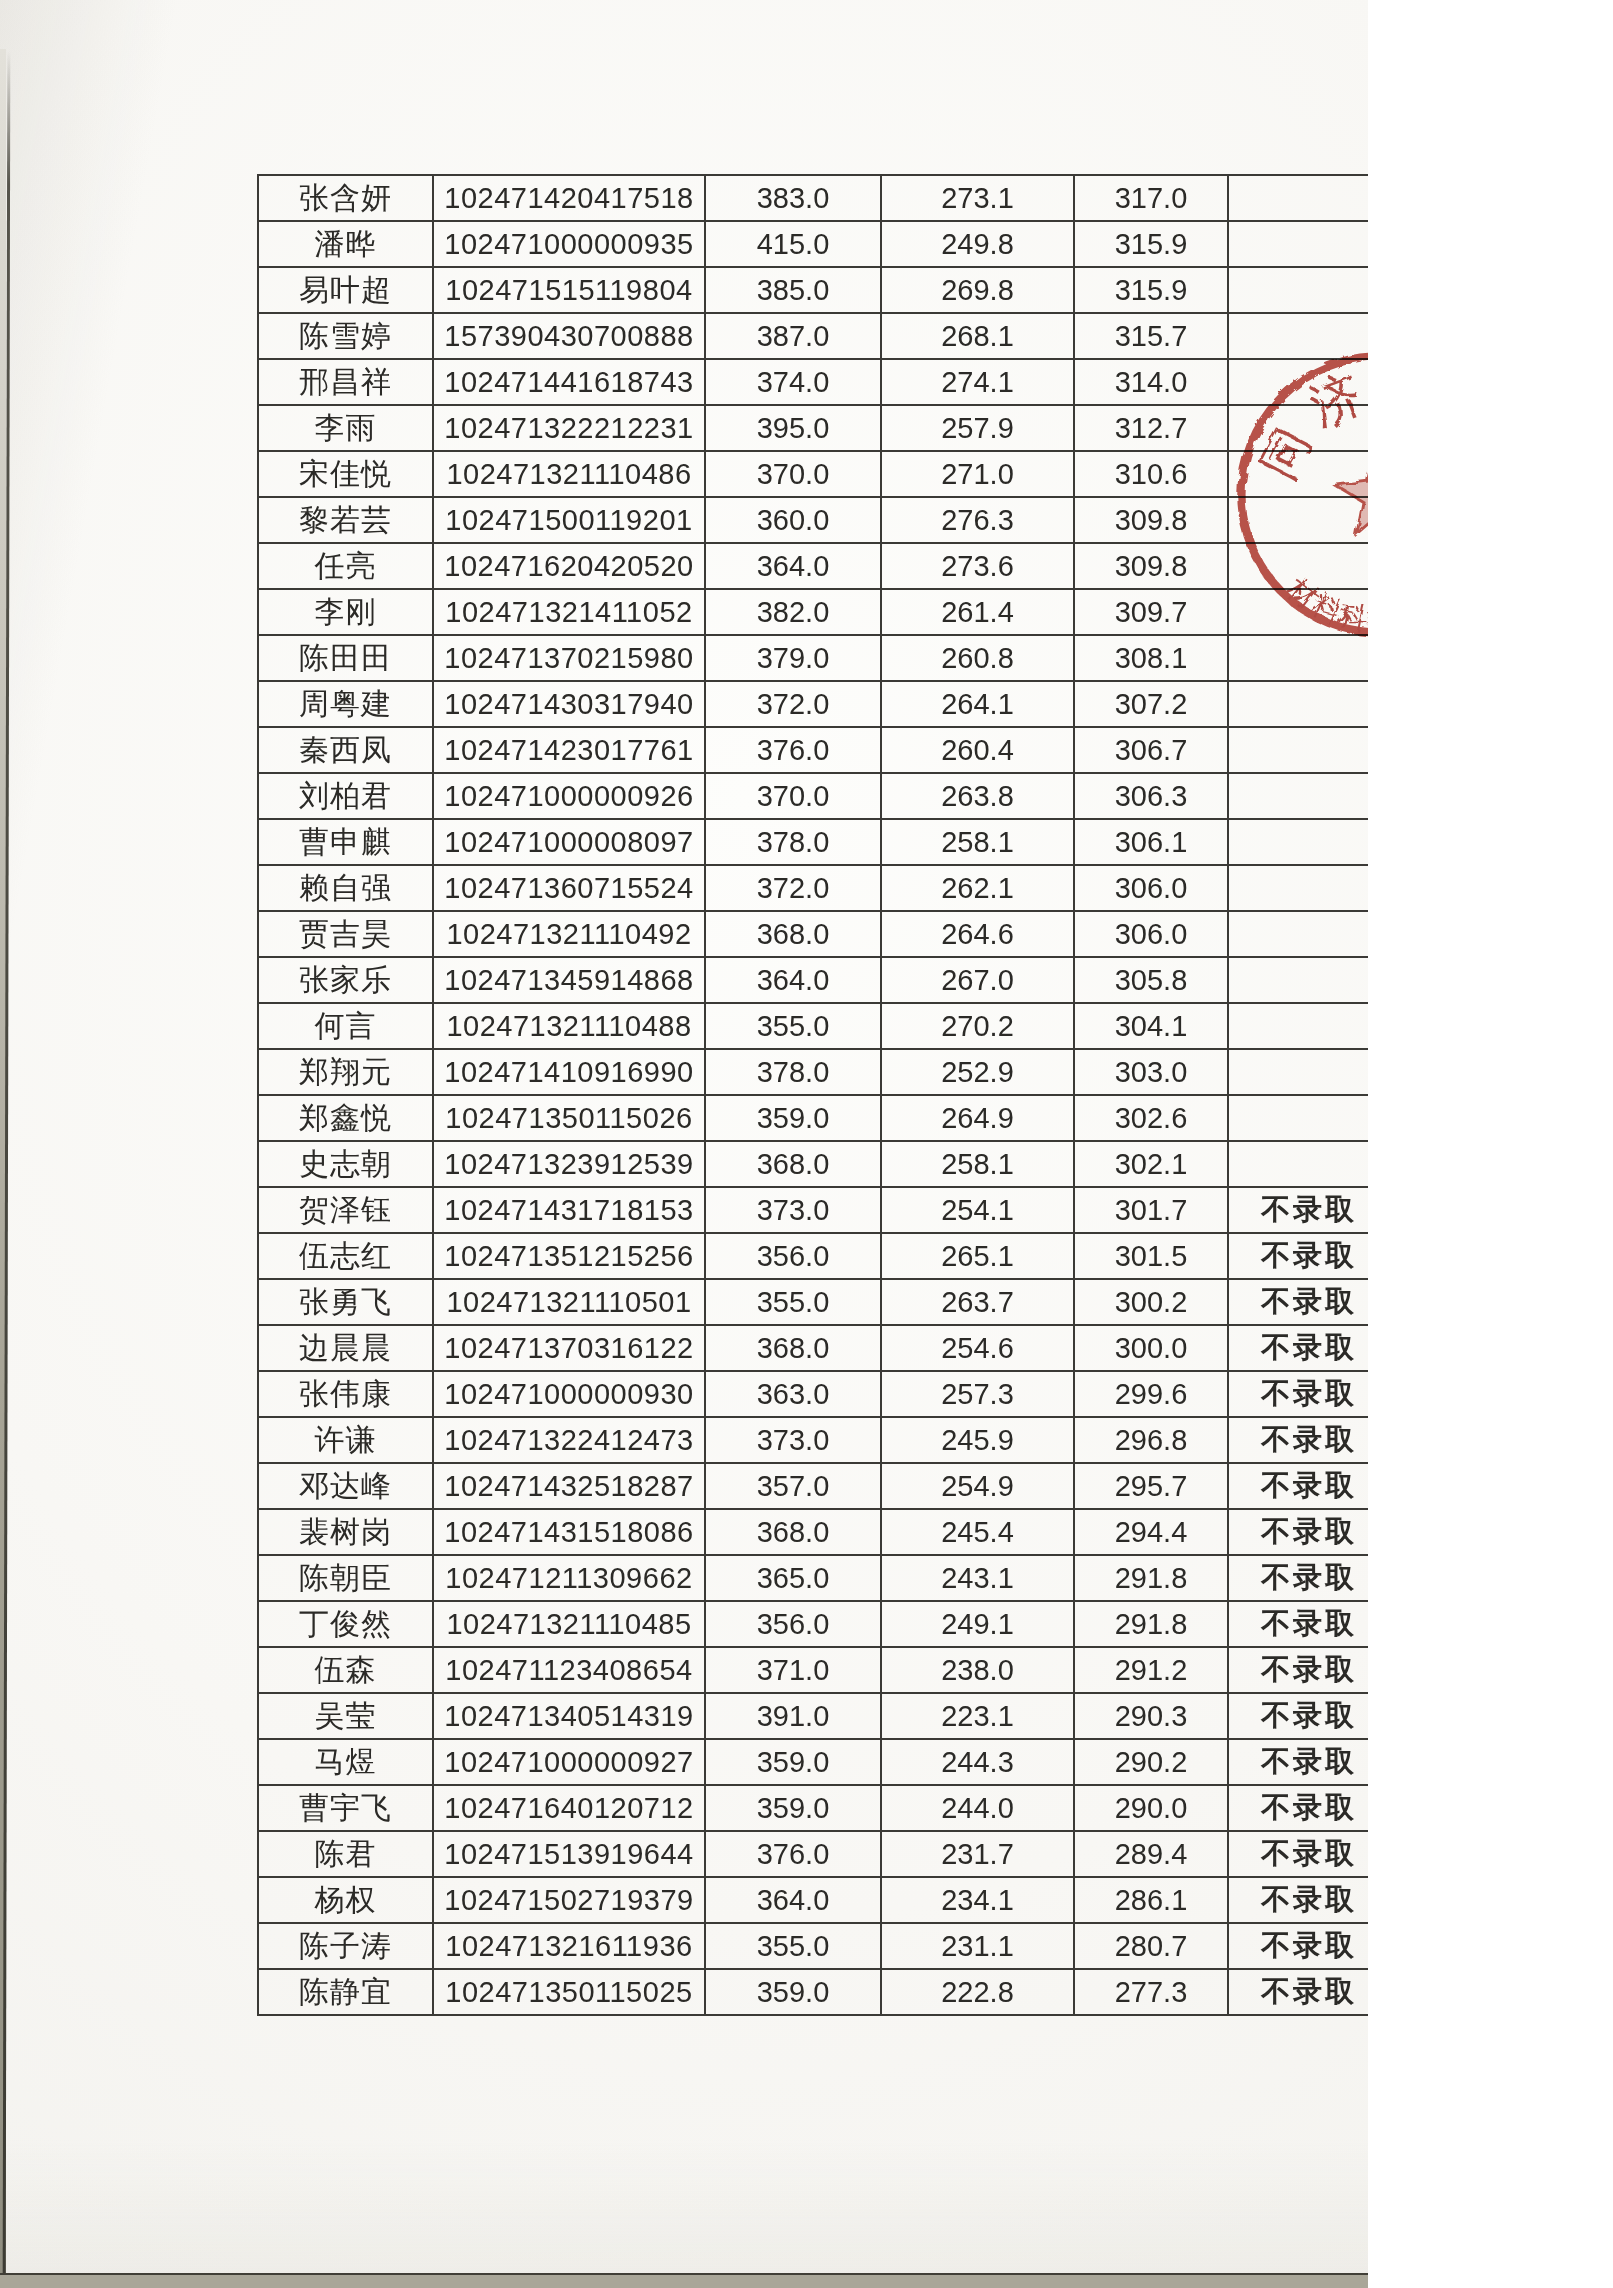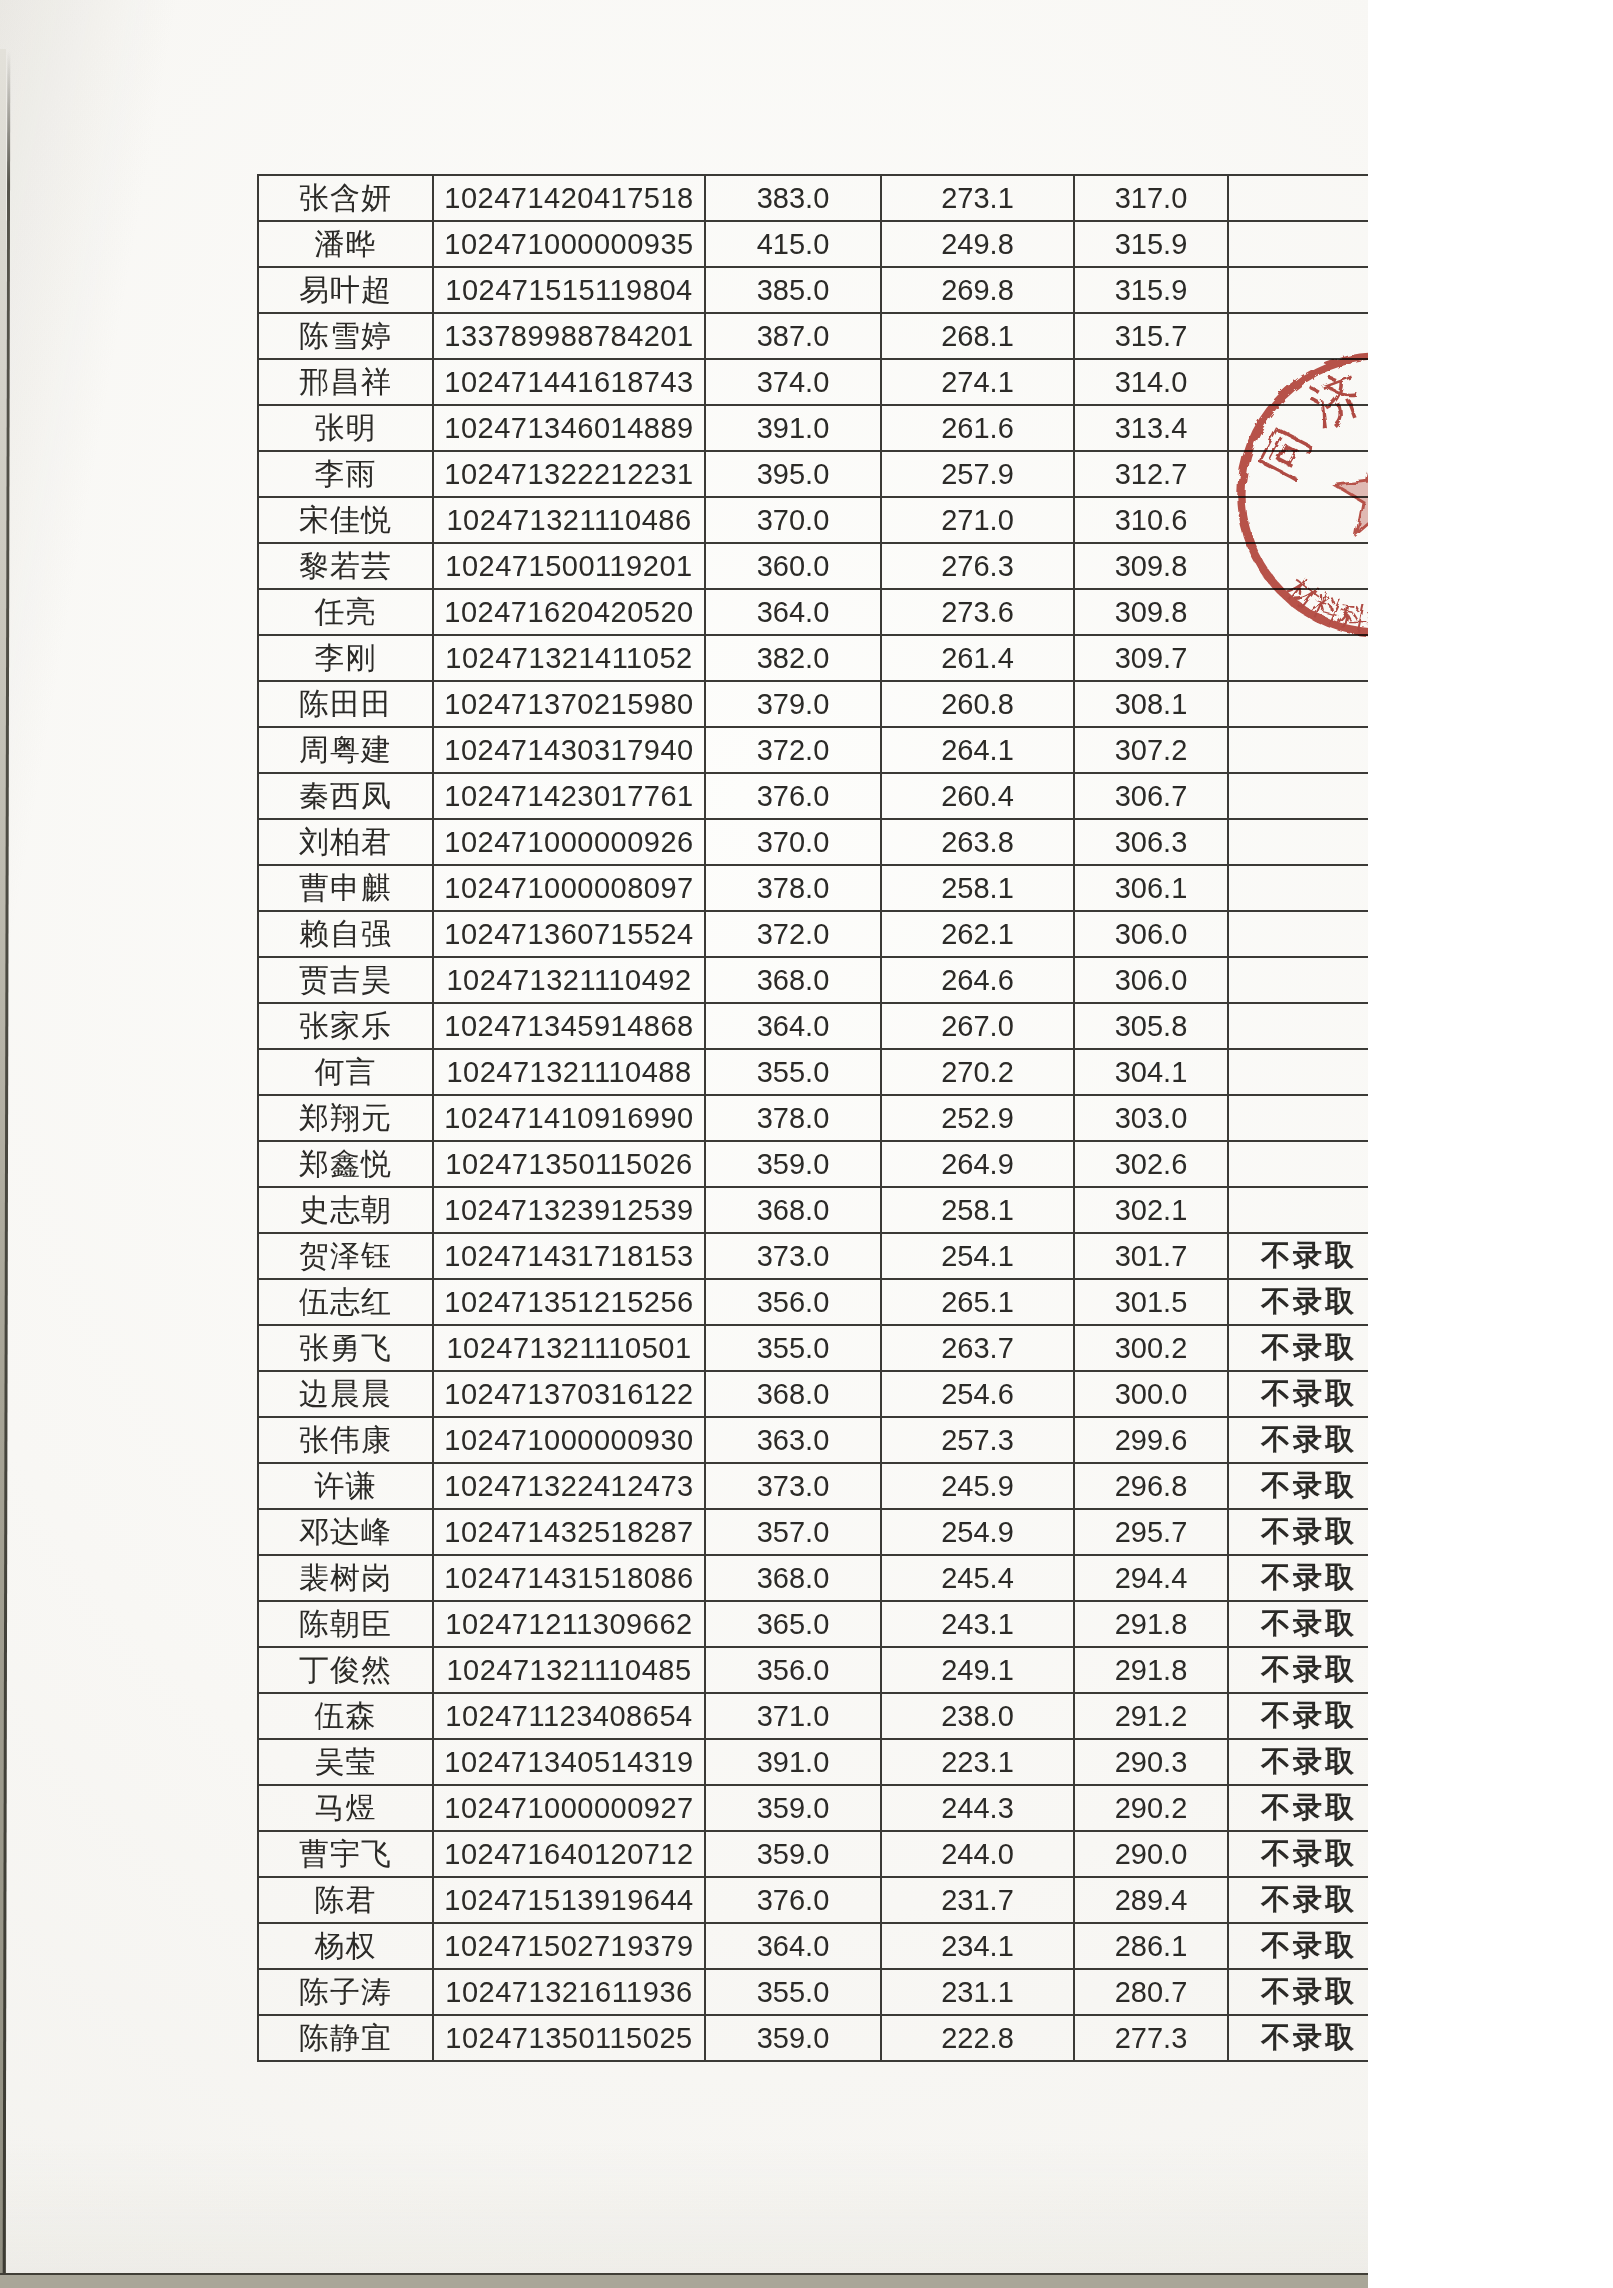--- a/index.html
+++ b/index.html
@@ -106,40 +106,32 @@
           <tr>
             <td>易叶超</td>
             <td>102471515119804</td>
             <td>385.0</td>
             <td>269.8</td>
             <td>315.9</td>
             <td></td>
           </tr>
           <tr>
             <td>陈雪婷</td>
-            <td>133789988784201</td>
+            <td>157390430700888</td>
             <td>387.0</td>
             <td>268.1</td>
             <td>315.7</td>
             <td></td>
           </tr>
           <tr>
             <td>邢昌祥</td>
             <td>102471441618743</td>
             <td>374.0</td>
             <td>274.1</td>
             <td>314.0</td>
-            <td></td>
-          </tr>
-          <tr>
-            <td>张明</td>
-            <td>102471346014889</td>
-            <td>391.0</td>
-            <td>261.6</td>
-            <td>313.4</td>
             <td></td>
           </tr>
           <tr>
             <td>李雨</td>
             <td>102471322212231</td>
             <td>395.0</td>
             <td>257.9</td>
             <td>312.7</td>
             <td></td>
           </tr>

